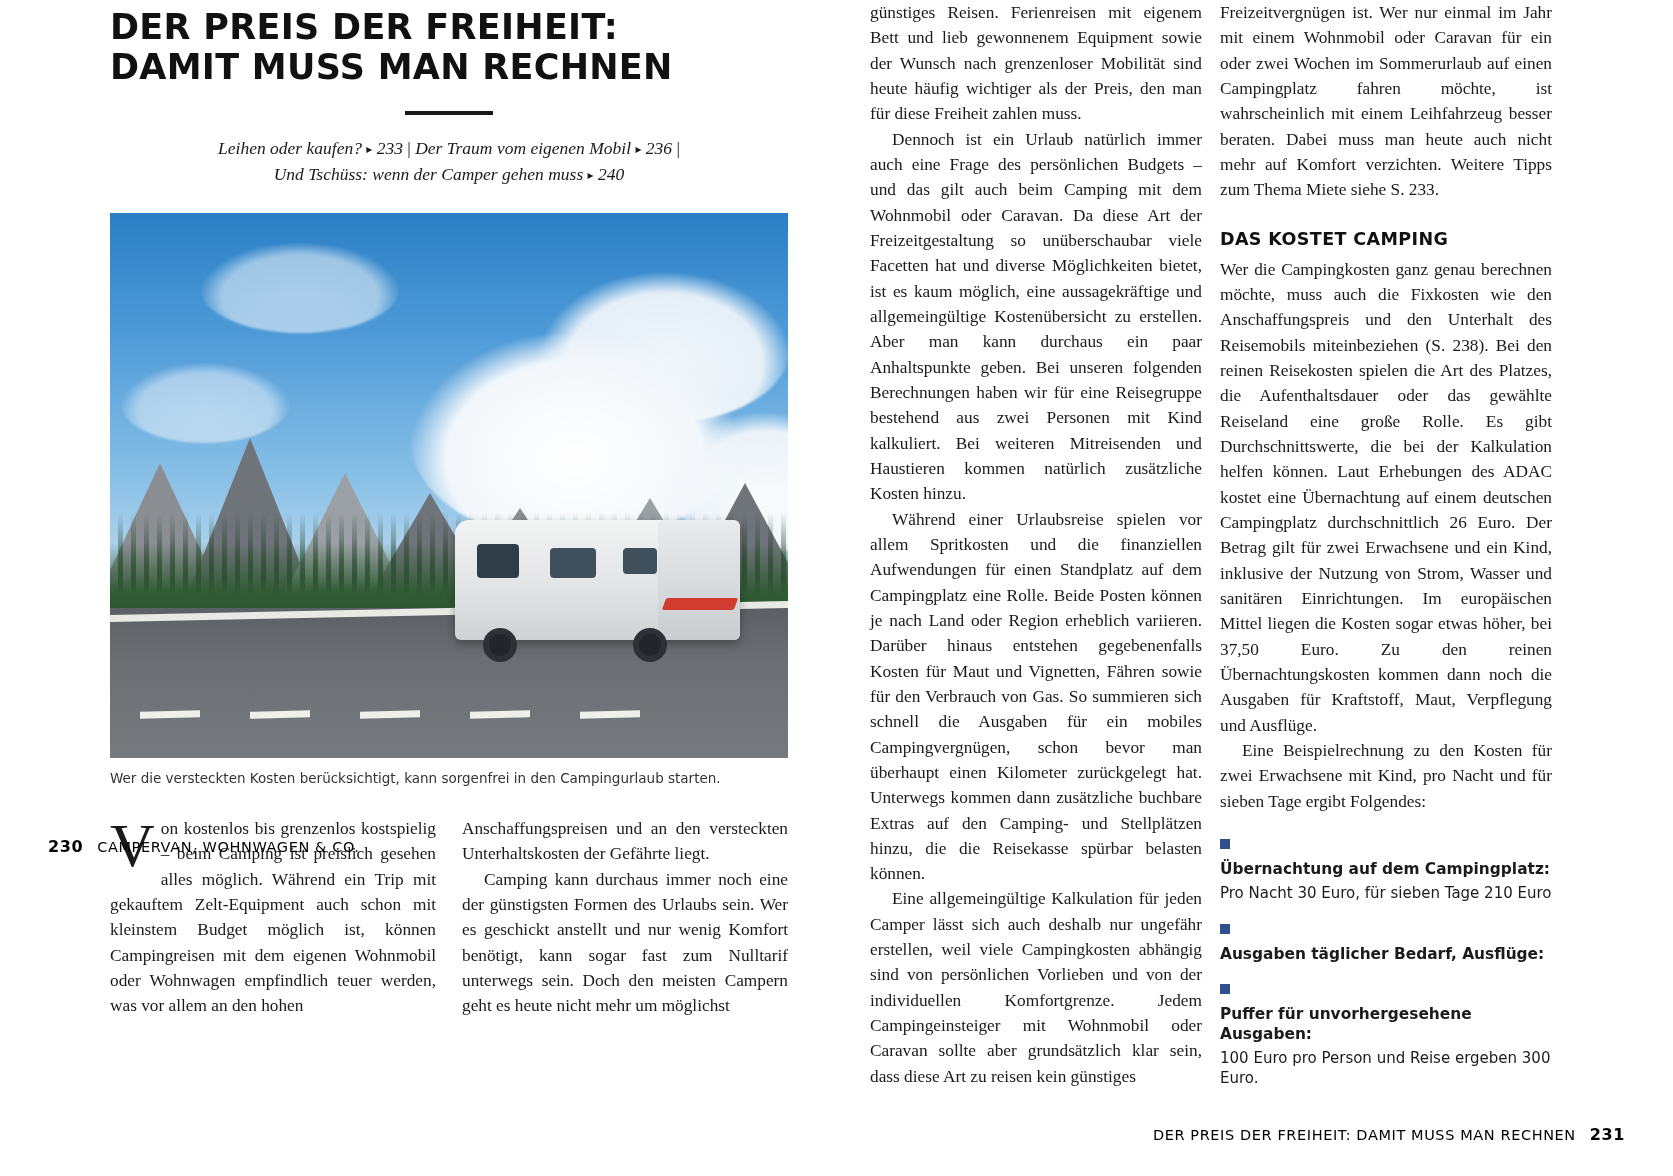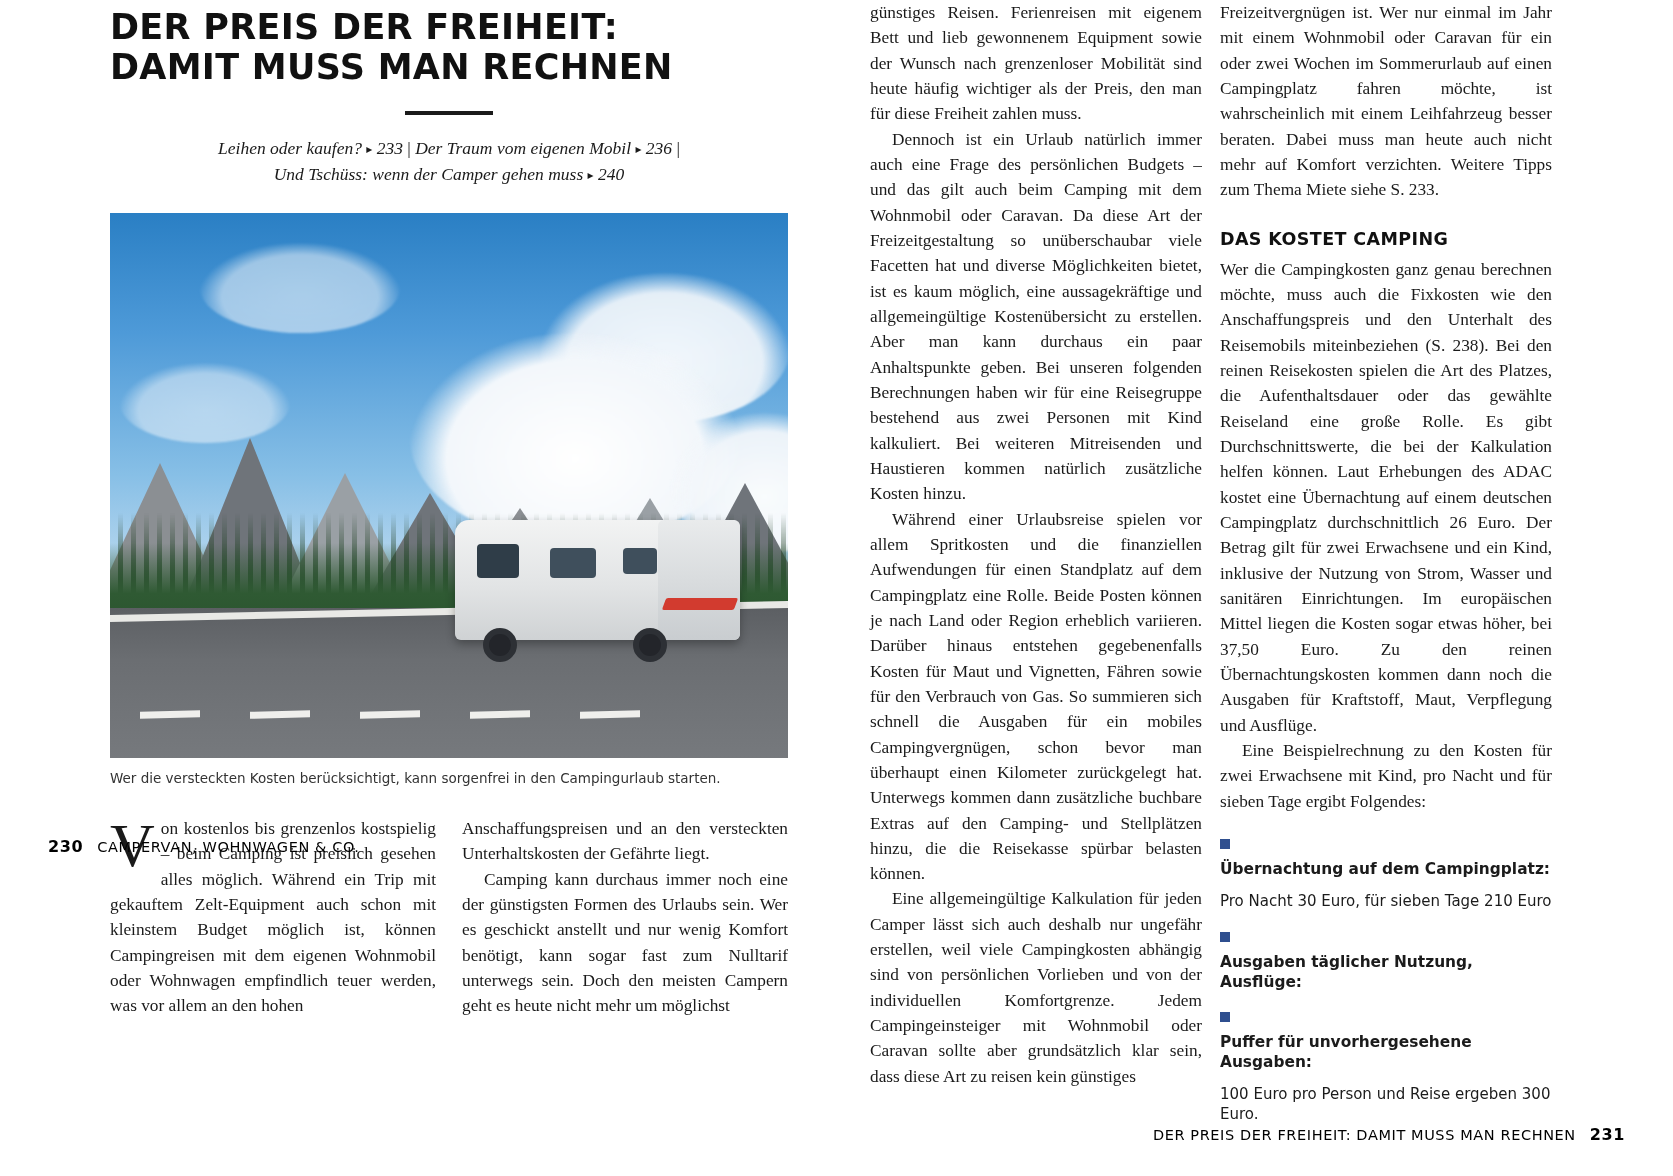--- a/index.html
+++ b/index.html
@@ -255,21 +255,21 @@
     font-weight: 700;
     font-size: 15.4px;
     line-height: 1.3;
     color: #1b1b1b;
   }
   .bullet-text {
     font-family: "DejaVu Sans", sans-serif;
     font-size: 15px;
     line-height: 1.38;
     color: #1b1b1b;
-    margin-top: 12px;
+    margin-top: 4px;
   }
 
   
   .footer {
     position: absolute;
     bottom: 32px;
     font-family: "DejaVu Sans", sans-serif;
     font-size: 14.5px;
     letter-spacing: .6px;
     color: #000000;
@@ -401,21 +401,21 @@
         <div class="bullet-item">
           <div class="bullet-sq"></div>
           <div class="bullet-body">
             <div class="bullet-title">Übernachtung auf dem Campingplatz:</div>
             <div class="bullet-text">Pro Nacht 30 Euro, für sieben Tage 210 Euro</div>
           </div>
         </div>
         <div class="bullet-item">
           <div class="bullet-sq"></div>
           <div class="bullet-body">
-            <div class="bullet-title">Ausgaben täglicher Nutzung, Ausflüge:</div>
+            <div class="bullet-title">Ausgaben täglicher Bedarf, Ausflüge:</div>
           </div>
         </div>
         <div class="bullet-item">
           <div class="bullet-sq"></div>
           <div class="bullet-body">
             <div class="bullet-title">Puffer für unvorhergesehene Ausgaben:</div>
             <div class="bullet-text">100 Euro pro Person und Reise ergeben 300 Euro.</div>
           </div>
         </div>
       </div>

